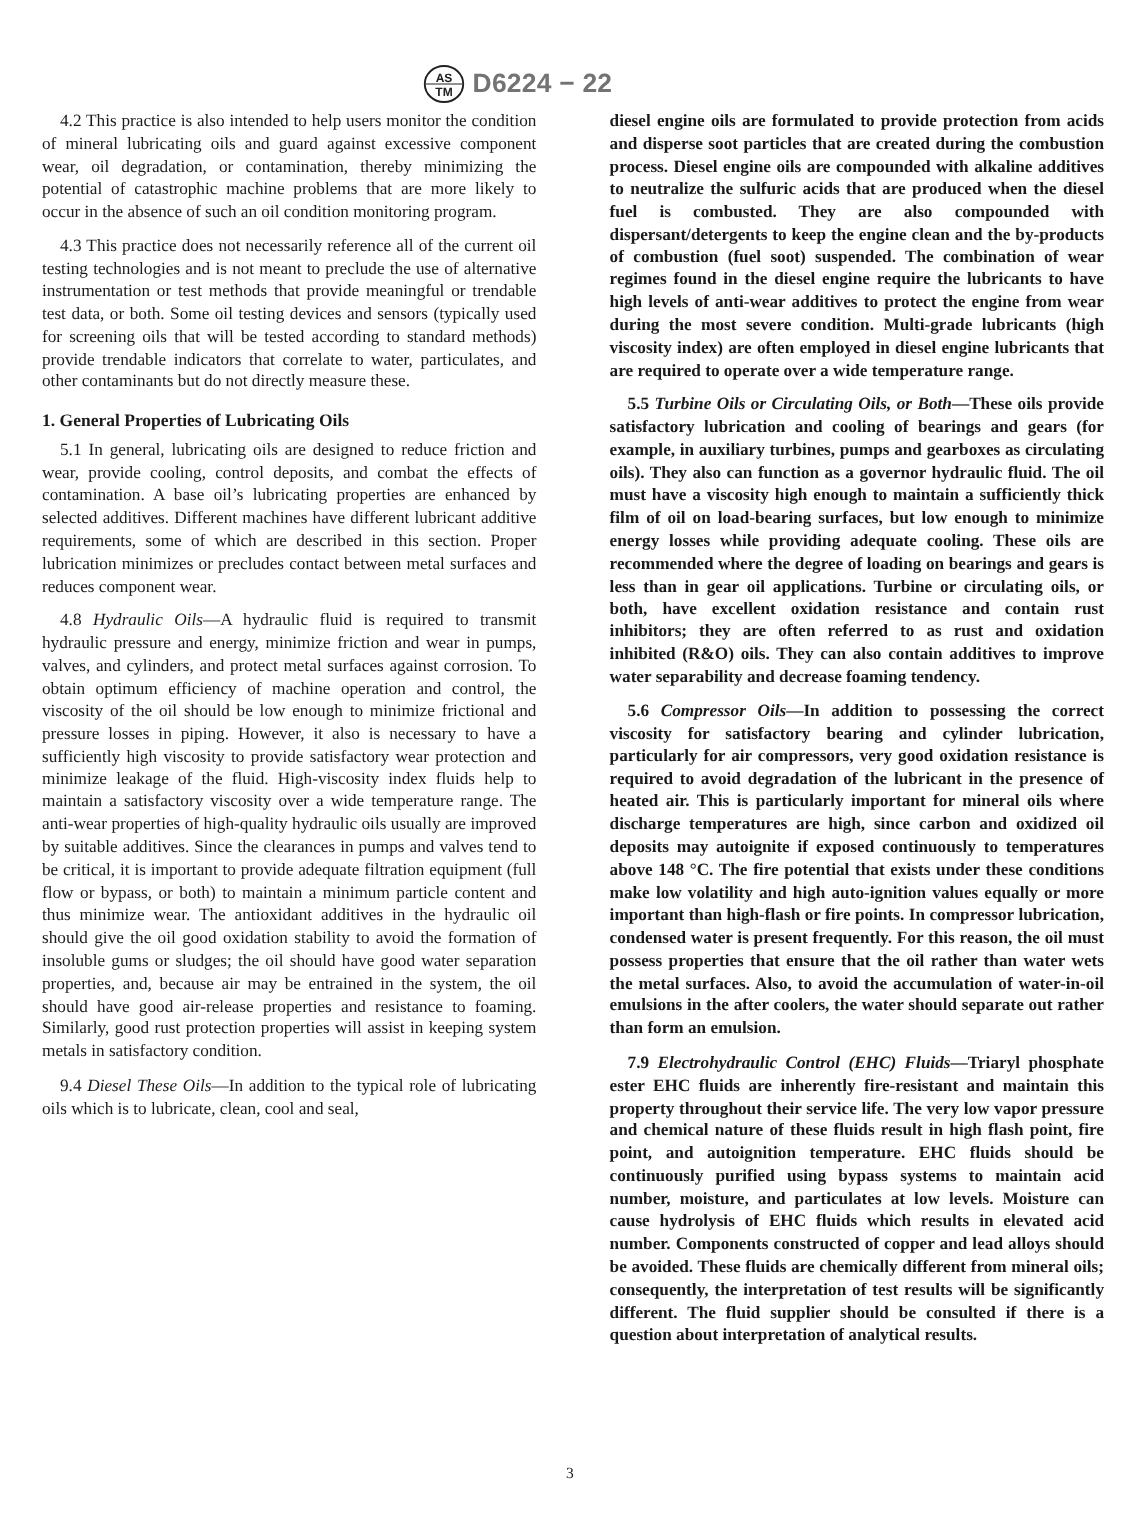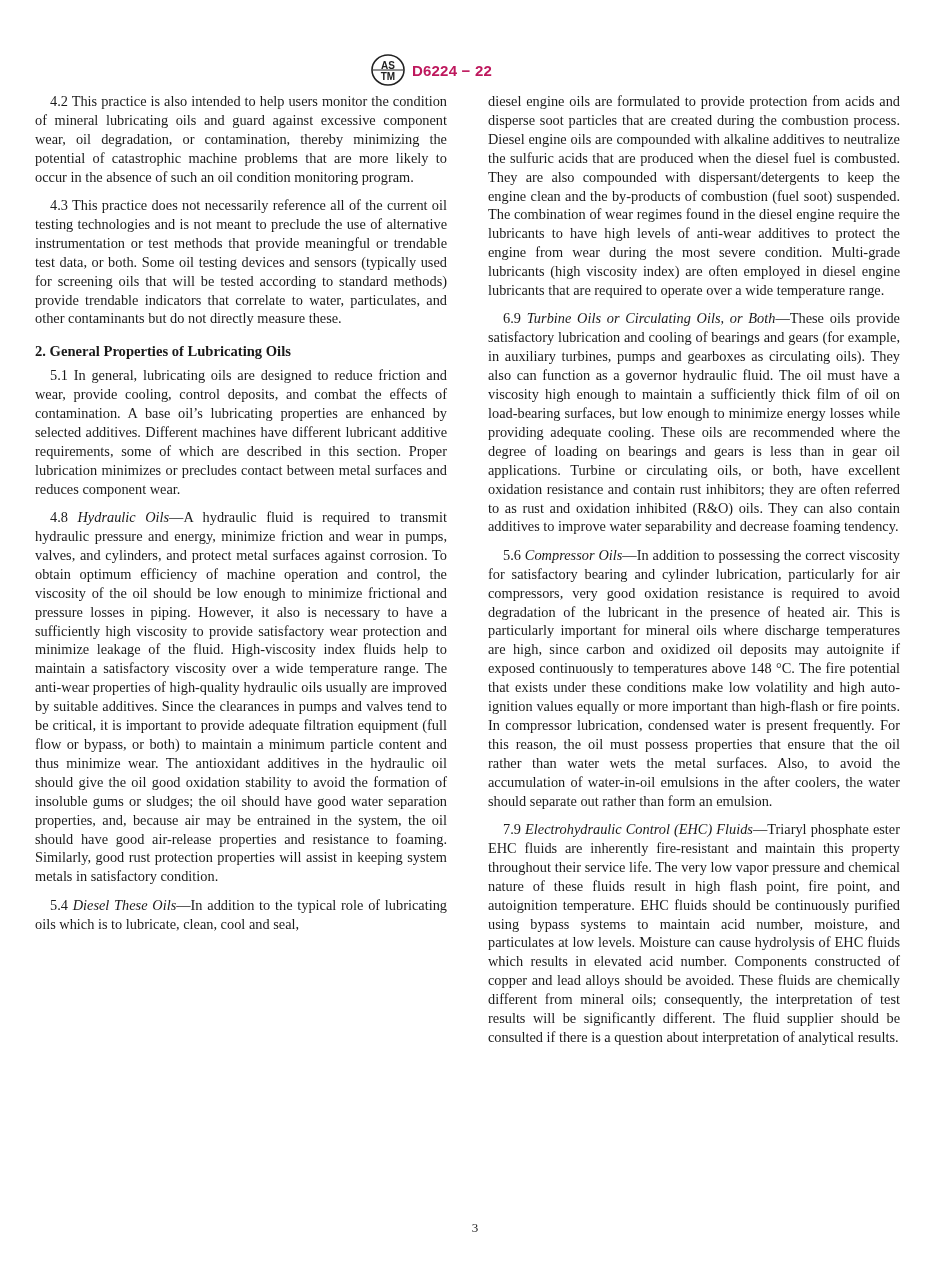--- a/index.html
+++ b/index.html
@@ -3,30 +3,30 @@
 <meta charset="utf-8">
 <style>
   html, body { margin: 0; padding: 0; background: #ffffff; }
   body { width: 950px; height: 1272px; position: relative; overflow: hidden; color: #1a1a1a; }
   .header {
     position: absolute; left: 0; top: 52px; width: 862px; height: 36px;
     display: flex; justify-content: center; align-items: center; gap: 6px;
   }
   .logo { width: 36px; height: 34px; display: inline-block; }
   .doc-id {
-    font-family: "Liberation Sans", sans-serif; font-weight: bold; font-size: 15px;
-    letter-spacing: 0.2px; color: #be185d;
+    font-family: "Liberation Sans", sans-serif; font-weight: bold; font-size: 22px;
+    letter-spacing: 0.2px; color: #737373;
   }
   .col {
     position: absolute; top: 92px; width: 412px;
     font-family: "Liberation Serif", serif; font-size: 14.35px; line-height: 18.9px;
     text-align: justify; hyphens: manual;
   }
   .col.left { left: 35px; }
-  .col.right { left: 488px; }
+  .col.right { left: 508px; font-weight: bold; }
   .para { margin: 0 0 9.5px 0; text-indent: 15px; }
   .para.cont { text-indent: 0; }
   .para em { font-style: italic; }
   .section-head {
     font-family: "Liberation Serif", serif; font-weight: bold; font-size: 14.6px;
     margin: 14px 0 5px 0; text-indent: 0; text-align: left;
   }
   .page-num {
     position: absolute; top: 1220px; left: 0; width: 950px; text-align: center;
     font-family: "Liberation Serif", serif; font-size: 13px; color: #222;
@@ -47,39 +47,39 @@
 
 <div class="col left">
   <p class="para">
     <span>4.2</span>
     <span>This practice is also intended to help users monitor the condition of mineral lubricating oils and guard against exces­sive component wear, oil degradation, or contamination, thereby minimizing the potential of catastrophic machine problems that are more likely to occur in the absence of such an oil condition monitoring program.</span>
   </p>
   <p class="para">
     <span>4.3</span>
     <span>This practice does not necessarily reference all of the current oil testing technologies and is not meant to preclude the use of alternative instrumentation or test methods that provide meaningful or trendable test data, or both. Some oil testing devices and sensors (typically used for screening oils that will be tested according to standard methods) provide trendable indicators that correlate to water, particulates, and other con­taminants but do not directly measure these.</span>
   </p>
-  <h2 class="section-head">2. General Properties of Lubricating Oils</h2>
+  <h2 class="section-head">1. General Properties of Lubricating Oils</h2>
   <p class="para">
     <span>5.1</span>
     <span>In general, lubricating oils are designed to reduce friction and wear, provide cooling, control deposits, and combat the effects of contamination. A base oil’s lubricating properties are enhanced by selected additives. Different ma­chines have different lubricant additive requirements, some of which are described in this section. Proper lubrication mini­mizes or precludes contact between metal surfaces and reduces component wear.</span>
   </p>
   <p class="para">
     <span>4.8</span>
     <em>Hydraulic Oils</em><span>—A hydraulic fluid is required to transmit hydraulic pressure and energy, minimize friction and wear in pumps, valves, and cylinders, and protect metal surfaces against corrosion. To obtain optimum efficiency of machine operation and control, the viscosity of the oil should be low enough to minimize frictional and pressure losses in piping. However, it also is necessary to have a sufficiently high viscosity to provide satisfactory wear protection and minimize leakage of the fluid. High-viscosity index fluids help to maintain a satisfactory viscosity over a wide temperature range. The anti-wear properties of high-quality hydraulic oils usually are improved by suitable additives. Since the clear­ances in pumps and valves tend to be critical, it is important to provide adequate filtration equipment (full flow or bypass, or both) to maintain a minimum particle content and thus mini­mize wear. The antioxidant additives in the hydraulic oil should give the oil good oxidation stability to avoid the formation of insoluble gums or sludges; the oil should have good water separation properties, and, because air may be entrained in the system, the oil should have good air-release properties and resistance to foaming. Similarly, good rust protection properties will assist in keeping system metals in satisfactory condition.</span>
   </p>
   <p class="para">
-    <span>5.4</span>
+    <span>9.4</span>
     <em>Diesel These Oils</em><span>—In addition to the typical role of lubricating oils which is to lubricate, clean, cool and seal,</span>
   </p>
 </div>
 
 <div class="col right">
   <p class="para cont">diesel engine oils are formulated to provide protection from acids and disperse soot particles that are created during the combustion process. Diesel engine oils are compounded with alkaline additives to neutralize the sulfuric acids that are produced when the diesel fuel is combusted. They are also compounded with dispersant/detergents to keep the engine clean and the by-products of combustion (fuel soot) suspended. The combination of wear regimes found in the diesel engine require the lubricants to have high levels of anti-wear additives to protect the engine from wear during the most severe condition. Multi-grade lubricants (high viscosity index) are often employed in diesel engine lubricants that are required to operate over a wide temperature range.</p>
   <p class="para">
-    <span>6.9</span>
+    <span>5.5</span>
     <em>Turbine Oils or Circulating Oils, or Both</em><span>—These oils provide satisfactory lubrication and cooling of bearings and gears (for example, in auxiliary turbines, pumps and gearboxes as circulating oils). They also can function as a governor hydraulic fluid. The oil must have a viscosity high enough to maintain a sufficiently thick film of oil on load-bearing surfaces, but low enough to minimize energy losses while providing adequate cooling. These oils are recommended where the degree of loading on bearings and gears is less than in gear oil applications. Turbine or circulating oils, or both, have excellent oxidation resistance and contain rust inhibitors; they are often referred to as rust and oxidation inhibited (R&amp;O) oils. They can also contain additives to improve water separa­bility and decrease foaming tendency.</span>
   </p>
   <p class="para">
     <span>5.6</span>
     <em>Compressor Oils</em><span>—In addition to possessing the correct viscosity for satisfactory bearing and cylinder lubrication, particularly for air compressors, very good oxidation resistance is required to avoid degradation of the lubricant in the presence of heated air. This is particularly important for mineral oils where discharge temperatures are high, since carbon and oxidized oil deposits may autoignite if exposed continuously to temperatures above 148 °C. The fire potential that exists under these conditions make low volatility and high auto-ignition values equally or more important than high-flash or fire points. In compressor lubrication, condensed water is present fre­quently. For this reason, the oil must possess properties that ensure that the oil rather than water wets the metal surfaces. Also, to avoid the accumulation of water-in-oil emulsions in the after coolers, the water should separate out rather than form an emulsion.</span>
   </p>
   <p class="para">
     <span>7.9</span>
     <em>Electrohydraulic Control (EHC) Fluids</em><span>—Triaryl phos­phate ester EHC fluids are inherently fire-resistant and main­tain this property throughout their service life. The very low vapor pressure and chemical nature of these fluids result in high flash point, fire point, and autoignition temperature. EHC fluids should be continuously purified using bypass systems to maintain acid number, moisture, and particulates at low levels. Moisture can cause hydrolysis of EHC fluids which results in elevated acid number. Components constructed of copper and lead alloys should be avoided. These fluids are chemically different from mineral oils; consequently, the interpretation of test results will be significantly different. The fluid supplier should be consulted if there is a question about interpretation of analytical results.</span>
   </p>

